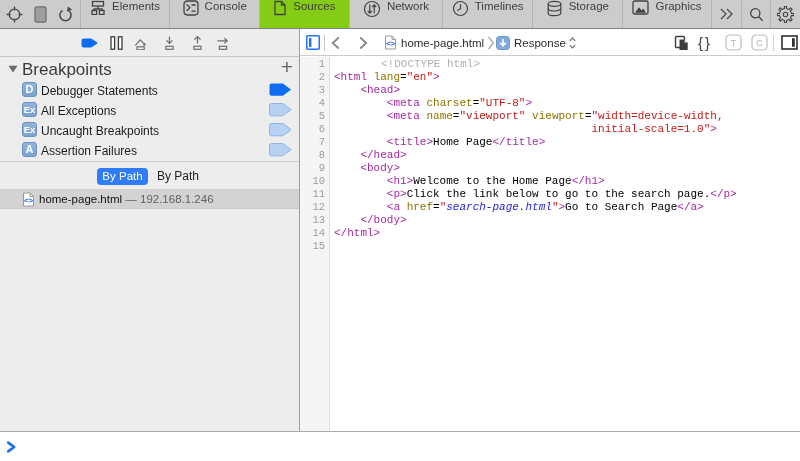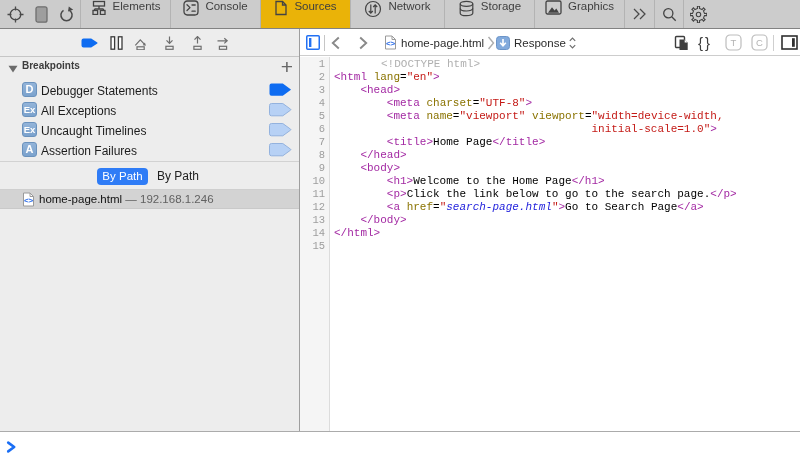--- a/index.html
+++ b/index.html
@@ -8,33 +8,33 @@
 #root { position:relative; width:800px; height:461px; }
 
 
 #toolbar { position:absolute; left:0; top:0; width:800px; height:29px;
   background:#cccccc; border-bottom:1px solid #828282; display:flex; }
 .tbicons { display:flex; align-items:center; }
 .tbico { display:flex; align-items:center; justify-content:center; }
 .tab { height:28px; display:flex; align-items:flex-start; justify-content:center;
   border-right:1px solid #b3b3b3; color:#3f3f3f; font-size:11.5px; }
 .tab svg { margin-right:6px; }
-.tab.sel { background:#eab308; }
+.tab.sel { background:#84cc16; }
 .rbtn { height:28px; display:flex; align-items:center; justify-content:center;
   border-right:1px solid #b3b3b3; }
 
 
 #sidebar { position:absolute; left:0; top:29px; width:300px; height:402px;
   background:#ededed; border-right:1px solid #9e9e9e; }
 #dbgbar { position:absolute; left:0; top:0; width:299px; height:28px;
   border-bottom:1px solid #c6c6c6; display:flex; align-items:center; justify-content:center; }
 #dbgbar svg { margin:0 5px; }
 #bphead { position:absolute; left:0; top:29px; width:299px; height:22px; }
 #bphead .tri { position:absolute; left:8px; top:7px; }
-#bphead .ttl { position:absolute; left:22px; top:2px; font-size:10px; font-weight:bold; color:#3c3c3c; }
+#bphead .ttl { position:absolute; left:22px; top:2px; font-size:17px; font-weight:normal; color:#3c3c3c; }
 #bphead .plus { position:absolute; right:6px; top:-3px; font-size:21px; font-weight:300; color:#676767; }
 .bprow { position:absolute; left:0; width:299px; height:20px; }
 .bprow .bicon { position:absolute; left:22px; top:2px; width:15px; height:15px; border-radius:3px;
   background:linear-gradient(#93b4d9,#7ba2cd); border:1px solid #6a92bd; color:#fff;
   font-size:11px; font-weight:bold; text-align:center; line-height:13.5px; }
 .bprow .blbl { position:absolute; left:41px; top:3.5px; font-size:12px; color:#1c1c1c; }
 .bprow .bflag { position:absolute; right:7px; top:3px; }
 #segrow { position:absolute; left:0; top:132px; width:299px; height:29px;
   border-top:1px solid #d2d2d2; border-bottom:1px solid #cfcfcf; }
 #segrow .bt { position:absolute; left:97px; top:6px; width:51px; height:17px; background:#2f7cf6;
@@ -130,20 +130,28 @@
           <g stroke="#434343" stroke-width="1.2" fill="none">
             <circle cx="9" cy="9" r="7.5"></circle>
             <path d="M6.8 4.5 V12.8 M4.8 11 l2 2.2 l2-2.2"></path>
             <path d="M11.2 13.5 V5.2 M9.2 7 l2-2.2 l2 2.2"></path>
           </g>
         </svg>
     Network</div>
   <div class="tab" style="width:90px">
     <svg width="17" height="17" viewBox="0 0 17 17">
           <g stroke="#434343" stroke-width="1.2" fill="none">
+            <circle cx="8.5" cy="8.5" r="7"></circle>
+            <path d="M8.5 4.2 V8.7 L5.2 10.6"></path>
+          </g>
+        </svg>
+    Timelines</div>
+  <div class="tab" style="width:90px">
+    <svg width="17" height="17" viewBox="0 0 17 17">
+          <g stroke="#434343" stroke-width="1.2" fill="none">
             <ellipse cx="8.5" cy="3.8" rx="6.3" ry="2.5"></ellipse>
             <path d="M2.2 3.8 V8.5 c0 1.4 2.8 2.5 6.3 2.5 s6.3-1.1 6.3-2.5 V3.8"></path>
             <path d="M2.2 8.5 V13.2 c0 1.4 2.8 2.5 6.3 2.5 s6.3-1.1 6.3-2.5 V8.5"></path>
           </g>
         </svg>
     Storage</div>
   <div class="tab" style="width:90px">
     <svg width="17" height="15" viewBox="0 0 17 15">
           <rect x="1" y="1" width="15" height="13" rx="1.5" fill="none" stroke="#434343" stroke-width="1.3"></rect>
           <path d="M3 12.7 L7 7.2 L9.6 10.4 L11.3 8.4 L14 12.7 Z" fill="#434343"></path>
@@ -223,21 +231,21 @@
   </div>
   <div class="bprow" style="top:71px">
     <div class="bicon" style="font-size:9.5px">Ex</div>
         <div class="blbl">All Exceptions</div>
     <svg class="bflag" width="23" height="14" viewBox="0 0 23 14">
           <path d="M2.5 0.5 H13.8 L21.6 6.2 a0.55 0.55 0 0 1 0 0.9 L13.8 12.8 H2.5 a2 2 0 0 1 -2 -2 v-8.3 a2 2 0 0 1 2 -2 Z" fill="#b7d1f5" stroke="#93b2de"></path>
         </svg>
   </div>
   <div class="bprow" style="top:91px">
     <div class="bicon" style="font-size:9.5px">Ex</div>
-        <div class="blbl">Uncaught Timelines</div>
+        <div class="blbl">Uncaught Breakpoints</div>
     <svg class="bflag" width="23" height="14" viewBox="0 0 23 14">
           <path d="M2.5 0.5 H13.8 L21.6 6.2 a0.55 0.55 0 0 1 0 0.9 L13.8 12.8 H2.5 a2 2 0 0 1 -2 -2 v-8.3 a2 2 0 0 1 2 -2 Z" fill="#b7d1f5" stroke="#93b2de"></path>
         </svg>
   </div>
   <div class="bprow" style="top:111px">
     <div class="bicon">A</div>
         <div class="blbl">Assertion Failures</div>
     <svg class="bflag" width="23" height="14" viewBox="0 0 23 14">
           <path d="M2.5 0.5 H13.8 L21.6 6.2 a0.55 0.55 0 0 1 0 0.9 L13.8 12.8 H2.5 a2 2 0 0 1 -2 -2 v-8.3 a2 2 0 0 1 2 -2 Z" fill="#b7d1f5" stroke="#93b2de"></path>
         </svg>

